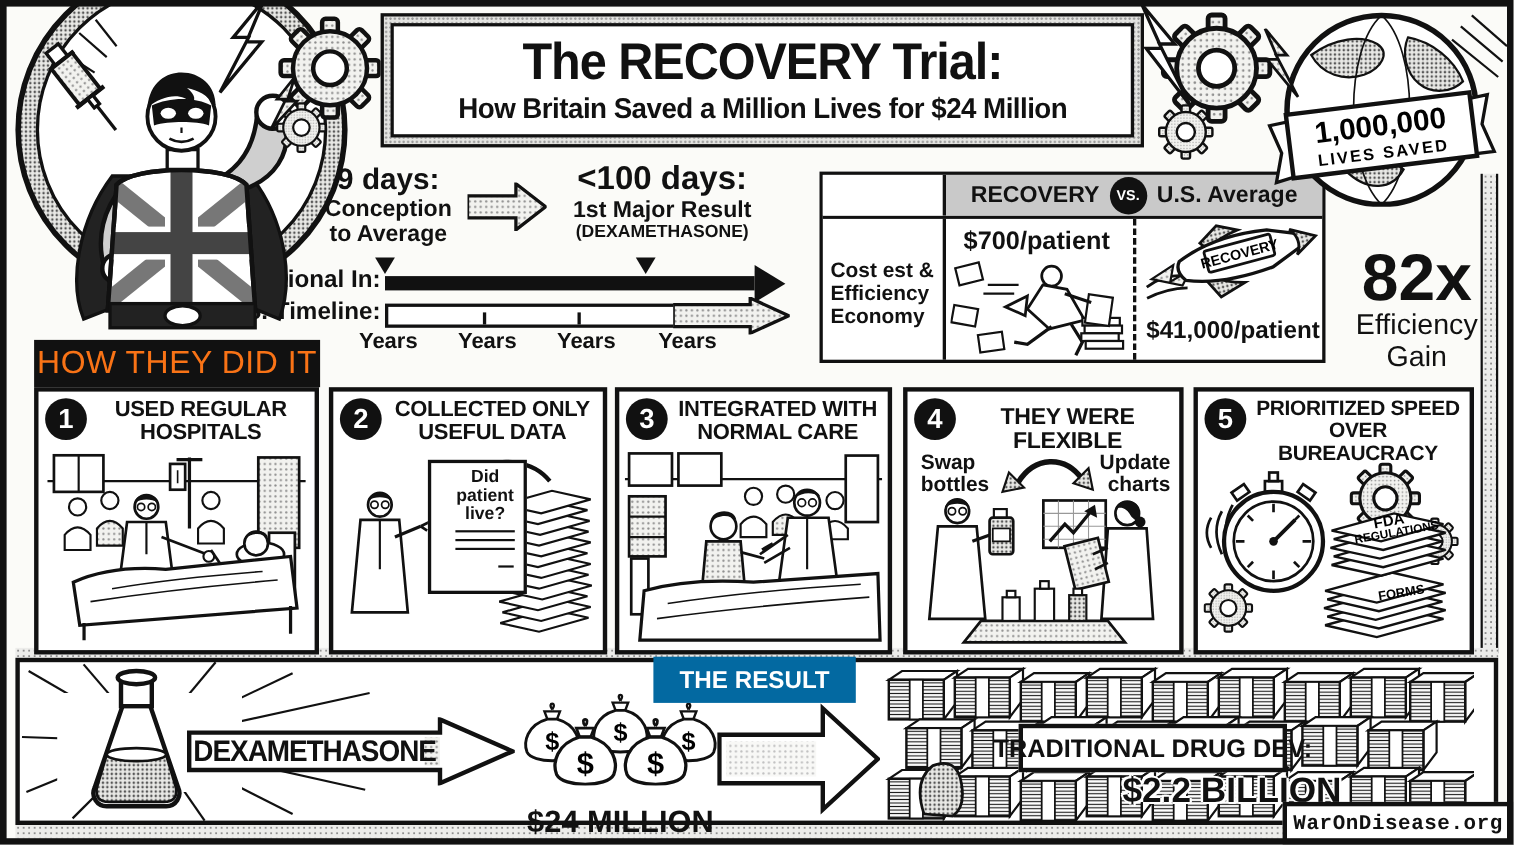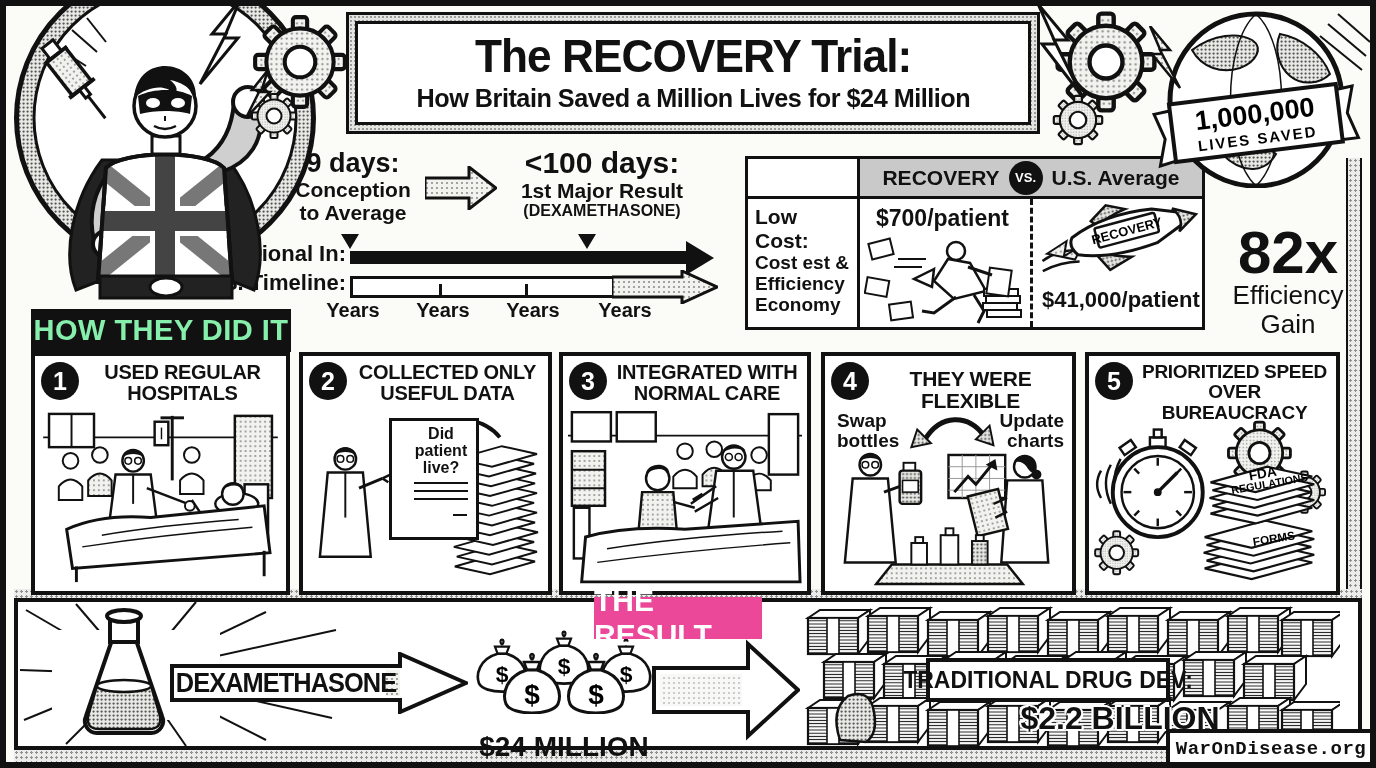--- a/index.html
+++ b/index.html
@@ -39,49 +39,49 @@
   
   .cmp{position:absolute;left:745px;top:156px;width:460px;height:174px;border:3px solid #111;background:#fff;box-sizing:border-box;z-index:4;}
   .cmp-head{height:40px;display:flex;border-bottom:3px solid #111;box-sizing:border-box;}
   .cmp-corner{width:112px;border-right:3px solid #111;box-sizing:border-box;background:#fff;}
   .cmp-cols{flex:1;background:#c9c9c9;display:flex;align-items:center;justify-content:center;gap:9px;font-size:21px;font-weight:800;}
   .vs-circle{width:34px;height:34px;border-radius:50%;background:#111;color:#fff;font-size:13px;font-weight:800;
     display:flex;align-items:center;justify-content:center;flex:0 0 auto;}
   .cmp-body{position:relative;height:128px;}
   .cmp-leftcol{position:absolute;left:0;top:0;width:112px;height:100%;border-right:3px solid #111;box-sizing:border-box;padding:6px 4px 0 7px;}
   .cmp-row1{font-size:21px;font-weight:800;}
-  .cmp-row2{font-size:19px;font-weight:800;line-height:1.1;margin-top:0;}
+  .cmp-row2{font-size:19px;font-weight:800;line-height:1.1;margin-top:32px;}
   .cmp-val1{position:absolute;left:128px;top:6px;font-size:23px;font-weight:800;}
   .cmp-dash{position:absolute;left:282px;top:0;height:100%;border-left:3px dashed #111;}
   .cmp-val2{position:absolute;left:294px;top:88px;font-size:22px;font-weight:800;white-space:nowrap;}
   .gain{position:absolute;left:1212px;top:224px;width:152px;text-align:center;z-index:4;}
   .gain .v{font-size:60px;font-weight:700;line-height:.95;}
   .gain .l{font-size:26px;font-weight:400;line-height:1.1;}
   .right-strip{position:absolute;left:1346px;top:158px;width:16px;height:436px;border-left:2px solid #111;border-right:2px solid #111;box-sizing:border-box;}
 
   
-  .how-box{position:absolute;left:31px;top:309px;width:260px;height:43px;background:#111;color:#86efac;
-    display:flex;align-items:center;justify-content:center;font-size:29px;font-weight:700;letter-spacing:.5px;z-index:6;white-space:nowrap;}
+  .how-box{position:absolute;left:31px;top:309px;width:260px;height:43px;background:#111;color:#f97316;
+    display:flex;align-items:center;justify-content:center;font-size:29px;font-weight:400;letter-spacing:.5px;z-index:6;white-space:nowrap;}
   .panel{position:absolute;top:352px;height:243px;background:#fff;border:4px solid #111;box-sizing:border-box;z-index:4;}
   .panel-head{display:flex;align-items:flex-start;padding:6px 6px 0 6px;}
   .badge{min-width:38px;height:38px;border-radius:50%;background:#111;color:#fff;font-size:25px;font-weight:800;
     display:flex;align-items:center;justify-content:center;margin-right:6px;flex:0 0 auto;}
   .panel-title{flex:1;text-align:center;font-size:20px;font-weight:800;line-height:1.07;letter-spacing:-.3px;}
   .art{position:absolute;left:5px;right:5px;top:54px;bottom:5px;}
   .art svg{width:100%;height:100%;}
   .q-card{position:absolute;left:86px;top:62px;width:90px;height:122px;background:#fff;border:3px solid #111;
     box-sizing:border-box;padding:5px 3px 0 17px;text-align:center;font-size:16px;font-weight:800;line-height:1.05;z-index:5;}
   .q-line{border-top:2.5px solid #111;margin:6px 5px 0 5px;}
   .q-sig{border-top:2.5px solid #111;margin:14px 6px 0 44px;}
   .p4-label{position:absolute;top:55px;width:94px;font-size:19px;font-weight:800;line-height:1.05;z-index:5;}
 
   
   .result-box{position:absolute;left:14px;top:598px;width:1348px;height:152px;border:4px solid #111;background:#fff;box-sizing:border-box;z-index:3;}
-  .result-banner{position:absolute;left:594px;top:597px;width:168px;height:42px;background:#ec4899;color:#fff;
-    display:flex;align-items:center;justify-content:center;font-size:30px;font-weight:800;z-index:7;}
+  .result-banner{position:absolute;left:594px;top:597px;width:184px;height:42px;background:#0369a1;color:#fff;
+    display:flex;align-items:center;justify-content:center;font-size:22px;font-weight:800;z-index:7;}
   .dexa-wrap{position:absolute;left:170px;top:652px;width:298px;height:62px;z-index:5;}
   .dexa-text{position:absolute;left:2px;top:0;width:228px;height:62px;display:flex;align-items:center;justify-content:center;
     font-size:27px;font-weight:800;letter-spacing:-1px;transform:scaleX(.94);white-space:nowrap;}
   .cheap{position:absolute;left:462px;top:708px;width:204px;text-align:center;font-size:28px;font-weight:800;z-index:6;white-space:nowrap;margin-top:23px;}
   .dev-box{position:absolute;left:926px;top:658px;width:244px;height:44px;background:#fff;border:4px solid #111;box-sizing:border-box;
     display:flex;align-items:center;justify-content:center;font-size:23px;font-weight:800;z-index:6;white-space:nowrap;}
   .expensive{position:absolute;left:1000px;top:700px;width:240px;text-align:center;font-size:32px;font-weight:800;z-index:6;white-space:nowrap;
     text-shadow:2px 0 #fff,-2px 0 #fff,0 2px #fff,0 -2px #fff,2px 2px #fff,-2px -2px #fff;}
   .footer-box{position:absolute;left:1166px;top:729px;width:210px;height:39px;background:#fff;border:4px solid #111;box-sizing:border-box;
     display:flex;align-items:center;justify-content:center;z-index:20;
@@ -300,21 +300,20 @@
     <div class="cmp-head">
       <div class="cmp-corner"></div>
       <div class="cmp-cols">
         <span>RECOVERY</span>
         <span class="vs-circle">VS.</span>
         <span>U.S. Average</span>
       </div>
     </div>
     <div class="cmp-body">
       <div class="cmp-leftcol">
-        <div class="cmp-row1">Low Cost:</div>
         <div class="cmp-row2">Cost est &amp; Efficiency Economy</div>
       </div>
       <div class="cmp-val1">$700/patient</div>
 
       <div class="abs" style="left:116px;top:34px;width:168px;height:94px">
         <svg viewBox="0 0 168 94">
           <g stroke="#111" stroke-width="2" fill="#fff">
             <rect x="6" y="8" width="22" height="16" transform="rotate(-14 17 16)"></rect>
             <rect x="2" y="46" width="22" height="16" transform="rotate(10 13 54)"></rect>
             <rect x="26" y="70" width="22" height="16" transform="rotate(-8 37 78)"></rect>

